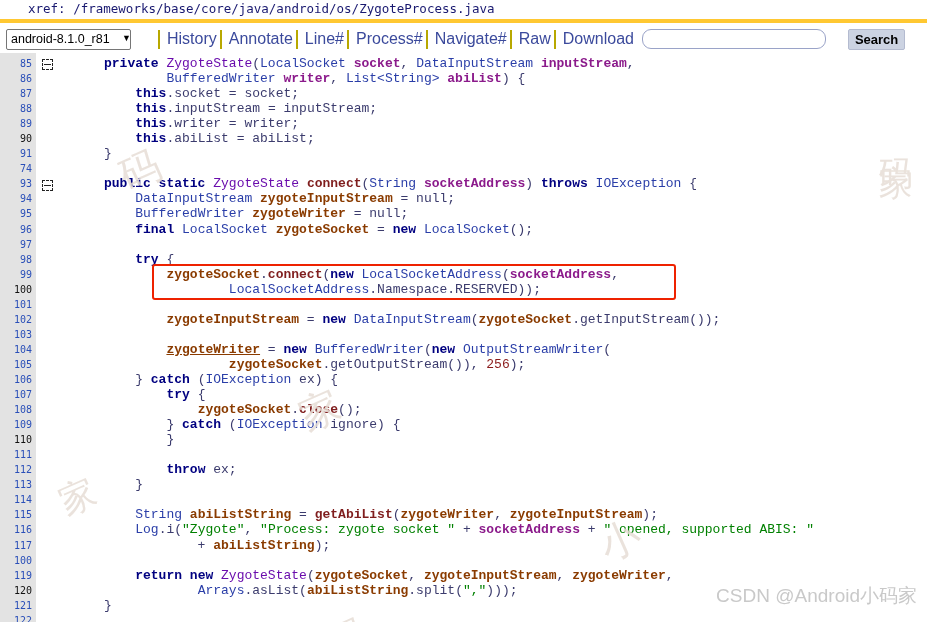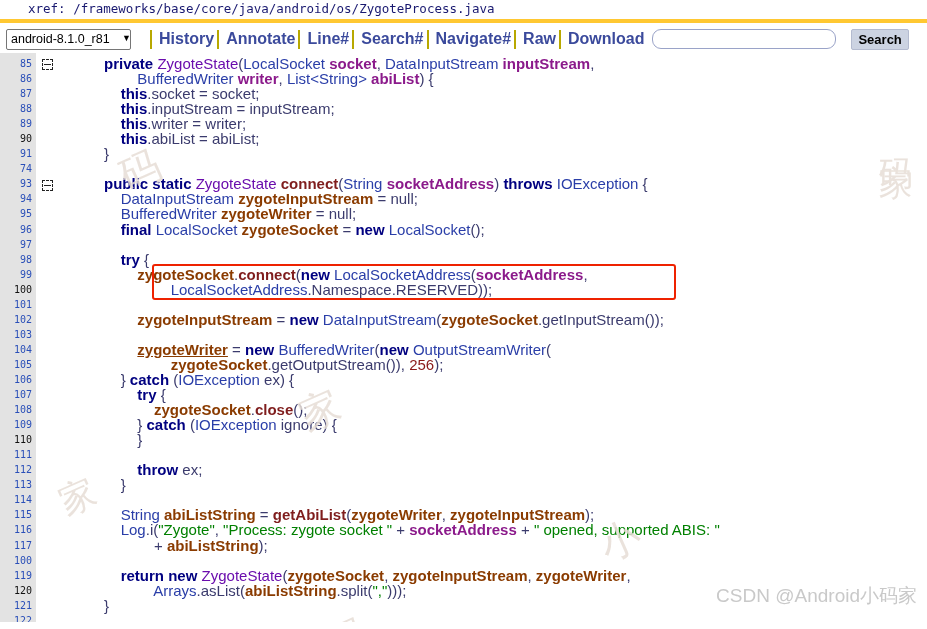--- a/index.html
+++ b/index.html
@@ -54,21 +54,21 @@
     padding: 0 2px 0 4px;
     margin-right: 6px;
     appearance: none;
     -webkit-appearance: none;
     padding-right: 20px;
     background-image: none;
   }
   .select-wrap {
     position: relative;
     display: inline-block;
-    margin-right: 10px;
+    margin-right: 18px;
   }
   .select-arrow {
     position: absolute;
     right: 6px;
     top: 50%;
     transform: translateY(-55%);
     pointer-events: none;
     font-size: 9px;
     color: #000;
     line-height: 1;
@@ -80,36 +80,35 @@
     background: #b8a800;
     margin: 0 7px 0 3px;
     vertical-align: middle;
   }
   .tb-link {
     font-family: "Liberation Sans", sans-serif;
     font-size: 16px;
     color: #3b4a9c;
     text-decoration: none;
     line-height: 20px;
-    font-weight: bold;
   }
   #search-input {
     width: 170px;
     height: 16px;
     margin-left: 8px;
     border: 1px solid #9aa3c8;
     border-radius: 9px;
     background: #ffffff;
     font-family: "Liberation Sans", sans-serif;
     font-size: 12px;
     padding: 1px 6px;
     outline: none;
   }
   #search-button {
-    margin-left: 15px;
+    margin-left: 22px;
     height: 21px;
     background: #ccd3e2;
     border: 1px solid #b4bbd0;
     border-radius: 2px;
     font-family: "Liberation Sans", sans-serif;
     font-size: 13px;
     font-weight: bold;
     color: #000;
     padding: 0 6px;
     cursor: pointer;
@@ -168,22 +167,22 @@
     left: 1px;
     right: 1px;
     top: 4px;
     height: 1px;
     background: #222;
   }
 
   #code-text {
     flex: 1 1 auto;
     padding-top: 3px;
-    font-family: Liberation Sans, sans-serif;
-    font-size: 15px;
+    font-family: Liberation Mono, monospace;
+    font-size: 13px;
     white-space: pre;
     position: relative;
     overflow: hidden;
   }
   .cl {
     height: 15.05px;
     line-height: 15.05px;
     white-space: pre;
   }
 
@@ -265,21 +264,21 @@
     <span class="select-arrow">▼</span>
   </span>
 
   <span class="tb-sep"></span>
   <a class="tb-link" href="#">History</a>
   <span class="tb-sep"></span>
   <a class="tb-link" href="#">Annotate</a>
   <span class="tb-sep"></span>
   <a class="tb-link" href="#">Line#</a>
   <span class="tb-sep"></span>
-  <a class="tb-link" href="#">Search#</a>
+  <a class="tb-link" href="#">Process#</a>
   <span class="tb-sep"></span>
   <a class="tb-link" href="#">Navigate#</a>
   <span class="tb-sep"></span>
   <a class="tb-link" href="#">Raw</a>
   <span class="tb-sep"></span>
   <a class="tb-link" href="#">Download</a>
 
   <input id="search-input" type="text" placeholder="" style="">
   <button id="search-button">Search</button>
 </div>

